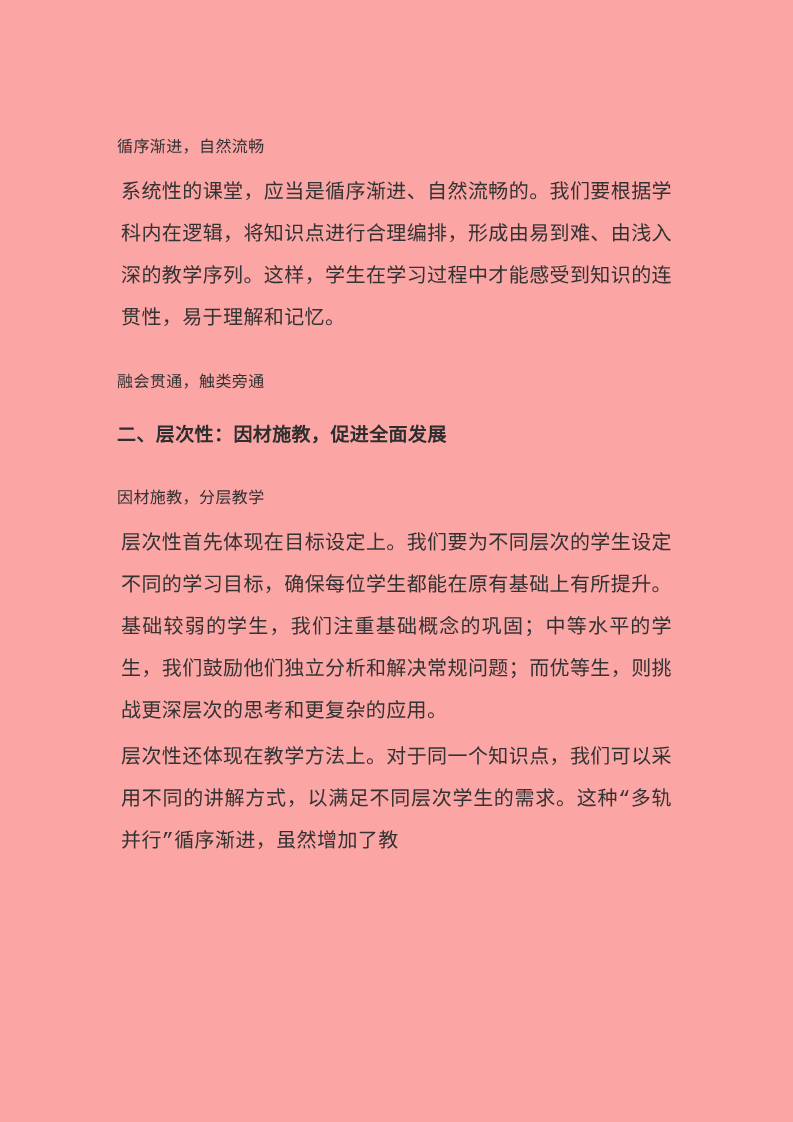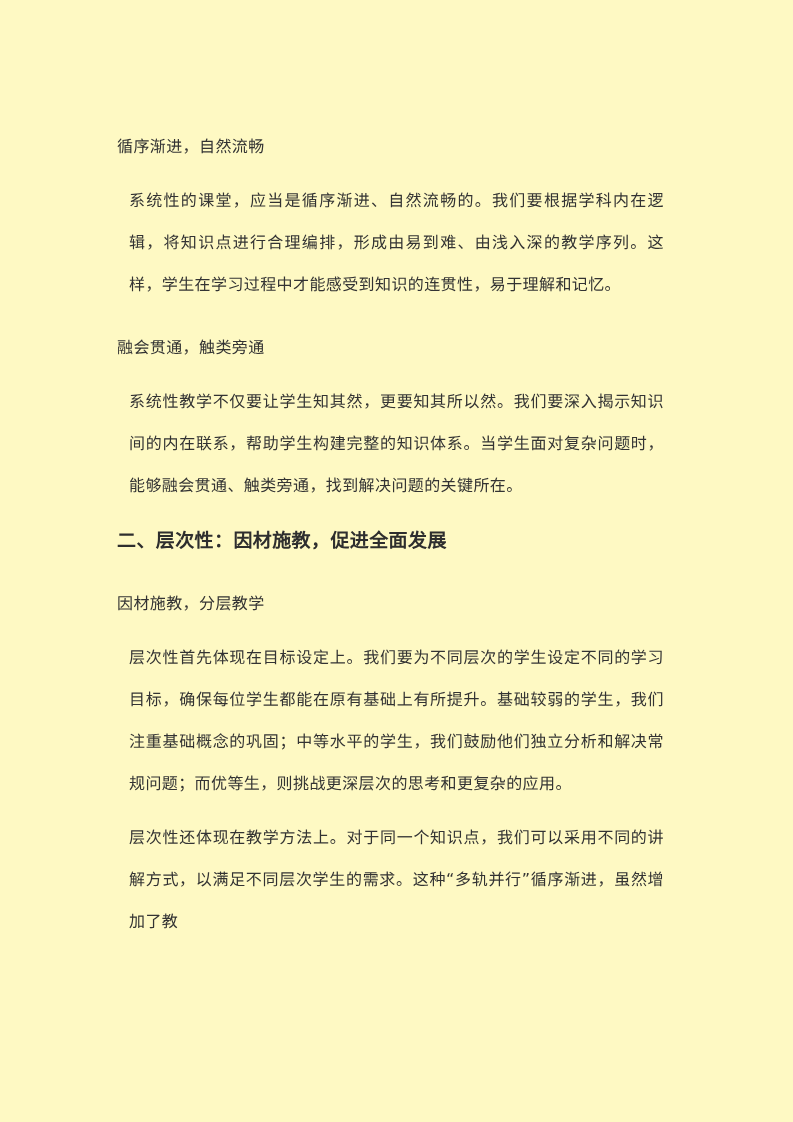--- a/index.html
+++ b/index.html
@@ -12,21 +12,21 @@
     height: 1122px;
     overflow: hidden;
     font-family: "DejaVu Sans", "Liberation Sans", sans-serif;
     color: #333333;
   }
   .doc-page {
     box-sizing: border-box;
     width: 793px;
     height: 1122px;
     padding: 126px 117px 0 117px;
-    background: #fef9c3;
+    background: #fca5a5;
   }
   .doc-page .subhead {
     margin: 21px 0 0 0;
     font-size: 16px;
     line-height: 42px;
     font-weight: normal;
     letter-spacing: 0.4px;
     color: #333333;
   }
   .doc-page .subhead.first {
@@ -34,42 +34,42 @@
   }
   .doc-page .section-head {
     margin: 10px 0 21px 0;
     font-size: 19px;
     line-height: 43px;
     font-weight: bold;
     letter-spacing: 0.4px;
     color: #2e2e2e;
   }
   .doc-page .para {
-    margin: 12px;
-    font-size: 16px;
+    margin: 4px;
+    font-size: 20px;
     line-height: 42px;
     letter-spacing: 0.4px;
     text-align: justify;
     text-justify: inter-character;
     word-break: break-all;
     color: #333333;
+    font-family: Liberation Mono, monospace;
   }
 </style>
 </head>
 <body>
 
 <div class="doc-page">
 
   <h3 class="subhead first">循序渐进，自然流畅</h3>
 
   <p class="para">系统性的课堂，应当是循序渐进、自然流畅的。我们要根据学科内在逻辑，将知识点进行合理编排，形成由易到难、由浅入深的教学序列。这样，学生在学习过程中才能感受到知识的连贯性，易于理解和记忆。</p>
 
   <h3 class="subhead">融会贯通，触类旁通</h3>
 
-  <p class="para">系统性教学不仅要让学生知其然，更要知其所以然。我们要深入揭示知识间的内在联系，帮助学生构建完整的知识体系。当学生面对复杂问题时，能够融会贯通、触类旁通，找到解决问题的关键所在。</p>
 
   <h2 class="section-head">二、层次性：因材施教，促进全面发展</h2>
 
 
   <h3 class="subhead">因材施教，分层教学</h3>
 
   <p class="para">层次性首先体现在目标设定上。我们要为不同层次的学生设定不同的学习目标，确保每位学生都能在原有基础上有所提升。基础较弱的学生，我们注重基础概念的巩固；中等水平的学生，我们鼓励他们独立分析和解决常规问题；而优等生，则挑战更深层次的思考和更复杂的应用。</p>
 
 
   <p class="para">层次性还体现在教学方法上。对于同一个知识点，我们可以采用不同的讲解方式，以满足不同层次学生的需求。这种“多轨并行”循序渐进，虽然增加了教</p>

